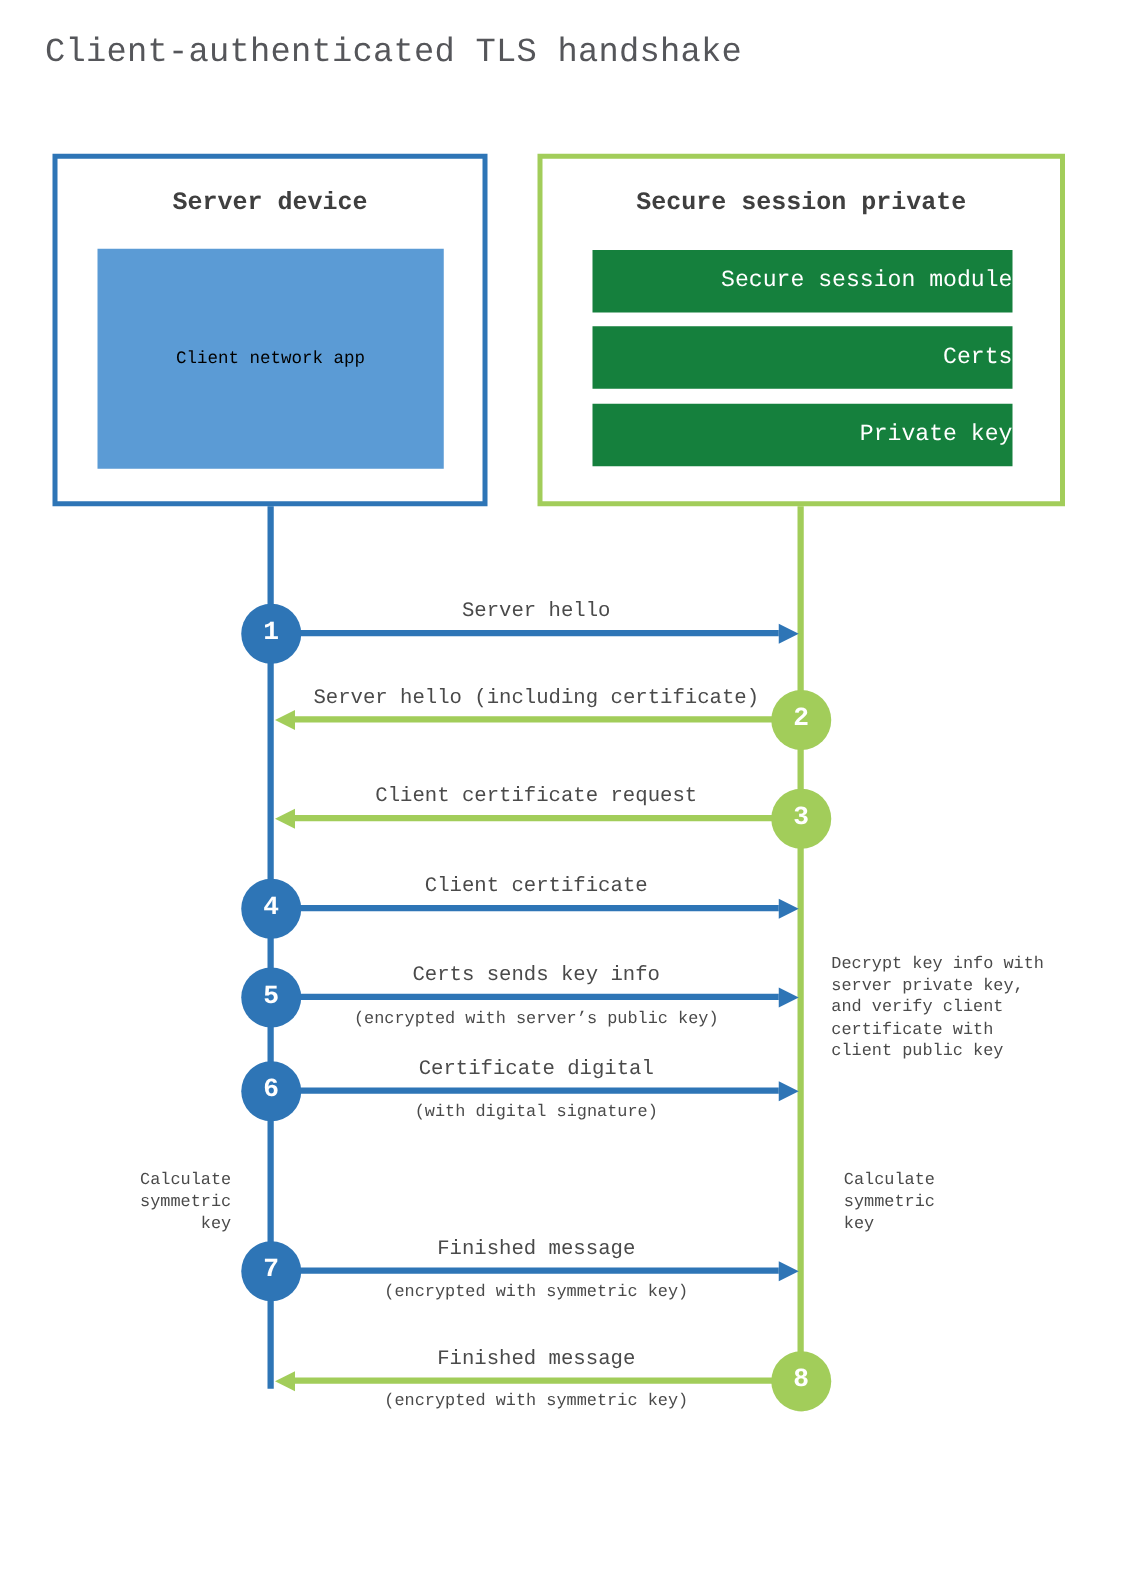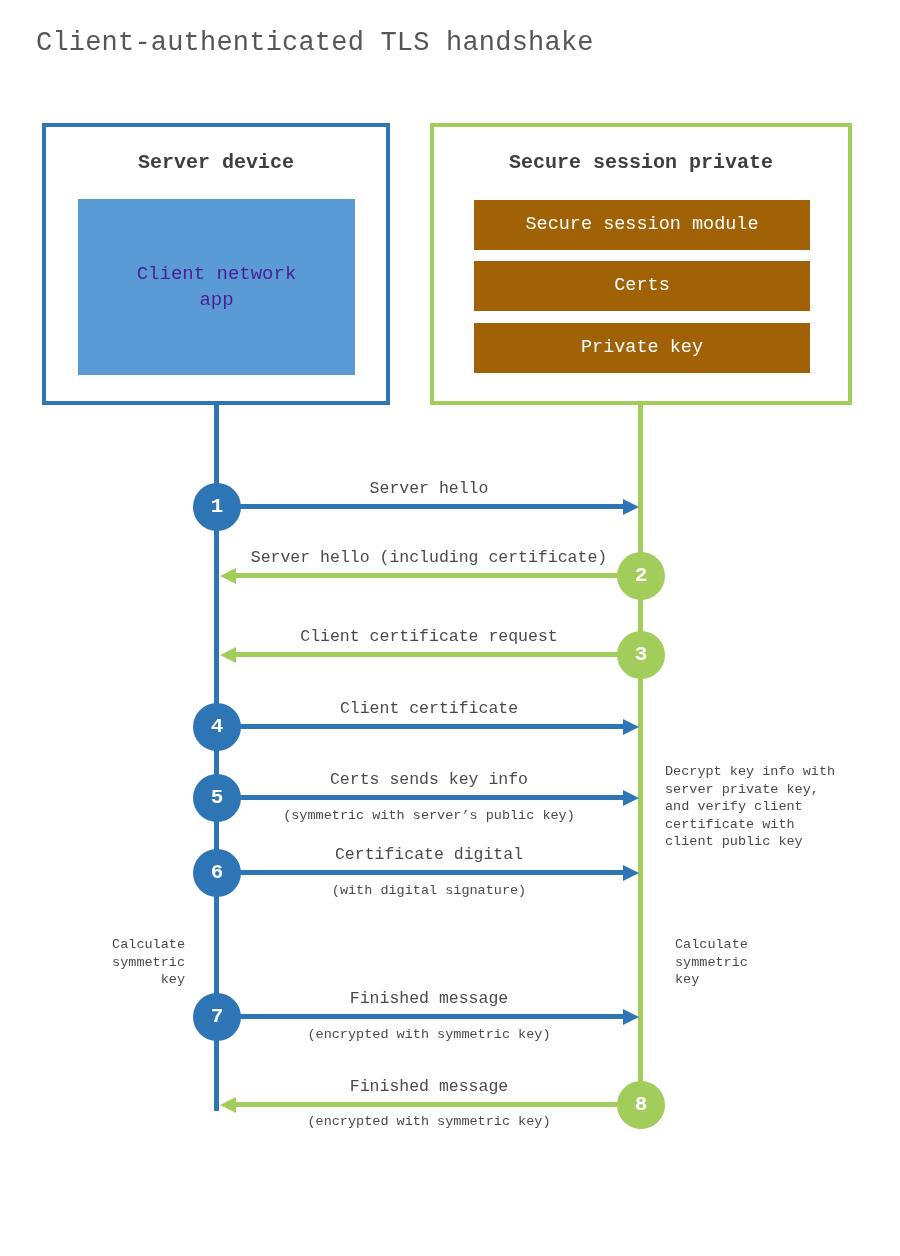--- a/index.html
+++ b/index.html
@@ -17,25 +17,25 @@
   .actor.server{left:430px;width:422px;border:4px solid #A2CD5A;}
   .actor-heading{
     position:absolute;left:0;right:0;top:24px;text-align:center;
     font-size:20px;font-weight:bold;color:#3f3f3f;
   }
   .app-box{
     position:absolute;left:78px;top:199px;width:277px;height:176px;background:#5B9BD5;
     display:flex;align-items:center;justify-content:center;
   }
   .app-box .app-label{
-    color:#4c1d95;font-size:19px;text-align:center;max-width:170px;line-height:26px;
+    color:#000000;font-size:14px;text-align:center;max-width:170px;line-height:26px;
   }
   .bar{
-    position:absolute;left:474px;width:336px;height:50px;background:#a16207;
-    color:#ffffff;font-size:18.5px;text-align:center;line-height:50px;
+    position:absolute;left:474px;width:336px;height:50px;background:#15803d;
+    color:#ffffff;font-size:18.5px;text-align:right;line-height:50px;
   }
   
   .lifeline{position:absolute;width:5px;}
   .lifeline.client{left:214px;top:405px;height:706px;background:#2E75B6;}
   .lifeline.server{left:638px;top:405px;height:724px;background:#A2CD5A;}
   
   .line{position:absolute;height:5px;}
   .line.blue{background:#2E75B6;}
   .line.green{background:#A2CD5A;}
   .head{position:absolute;width:0;height:0;border-top:8px solid transparent;border-bottom:8px solid transparent;}
@@ -110,21 +110,21 @@
     <div class="line blue" style="left:217px;top:724px;width:406px"></div>
     <div class="head right blue" style="left:623px;top:719px"></div>
     <div class="msg-label" style="top:699px">Client certificate</div>
     <div class="circle blue" style="left:193px;top:703px">4</div>
   </div>
 
   <div>
     <div class="line blue" style="left:217px;top:795px;width:406px"></div>
     <div class="head right blue" style="left:623px;top:790px"></div>
     <div class="msg-label" style="top:770px">Certs sends key info</div>
-    <div class="msg-sublabel" style="top:808px">(symmetric with server’s public key)</div>
+    <div class="msg-sublabel" style="top:808px">(encrypted with server’s public key)</div>
     <div class="circle blue" style="left:193px;top:774px">5</div>
   </div>
 
   <div>
     <div class="line blue" style="left:217px;top:870px;width:406px"></div>
     <div class="head right blue" style="left:623px;top:865px"></div>
     <div class="msg-label" style="top:845px">Certificate digital</div>
     <div class="msg-sublabel" style="top:883px">(with digital signature)</div>
     <div class="circle blue" style="left:193px;top:849px">6</div>
   </div>

